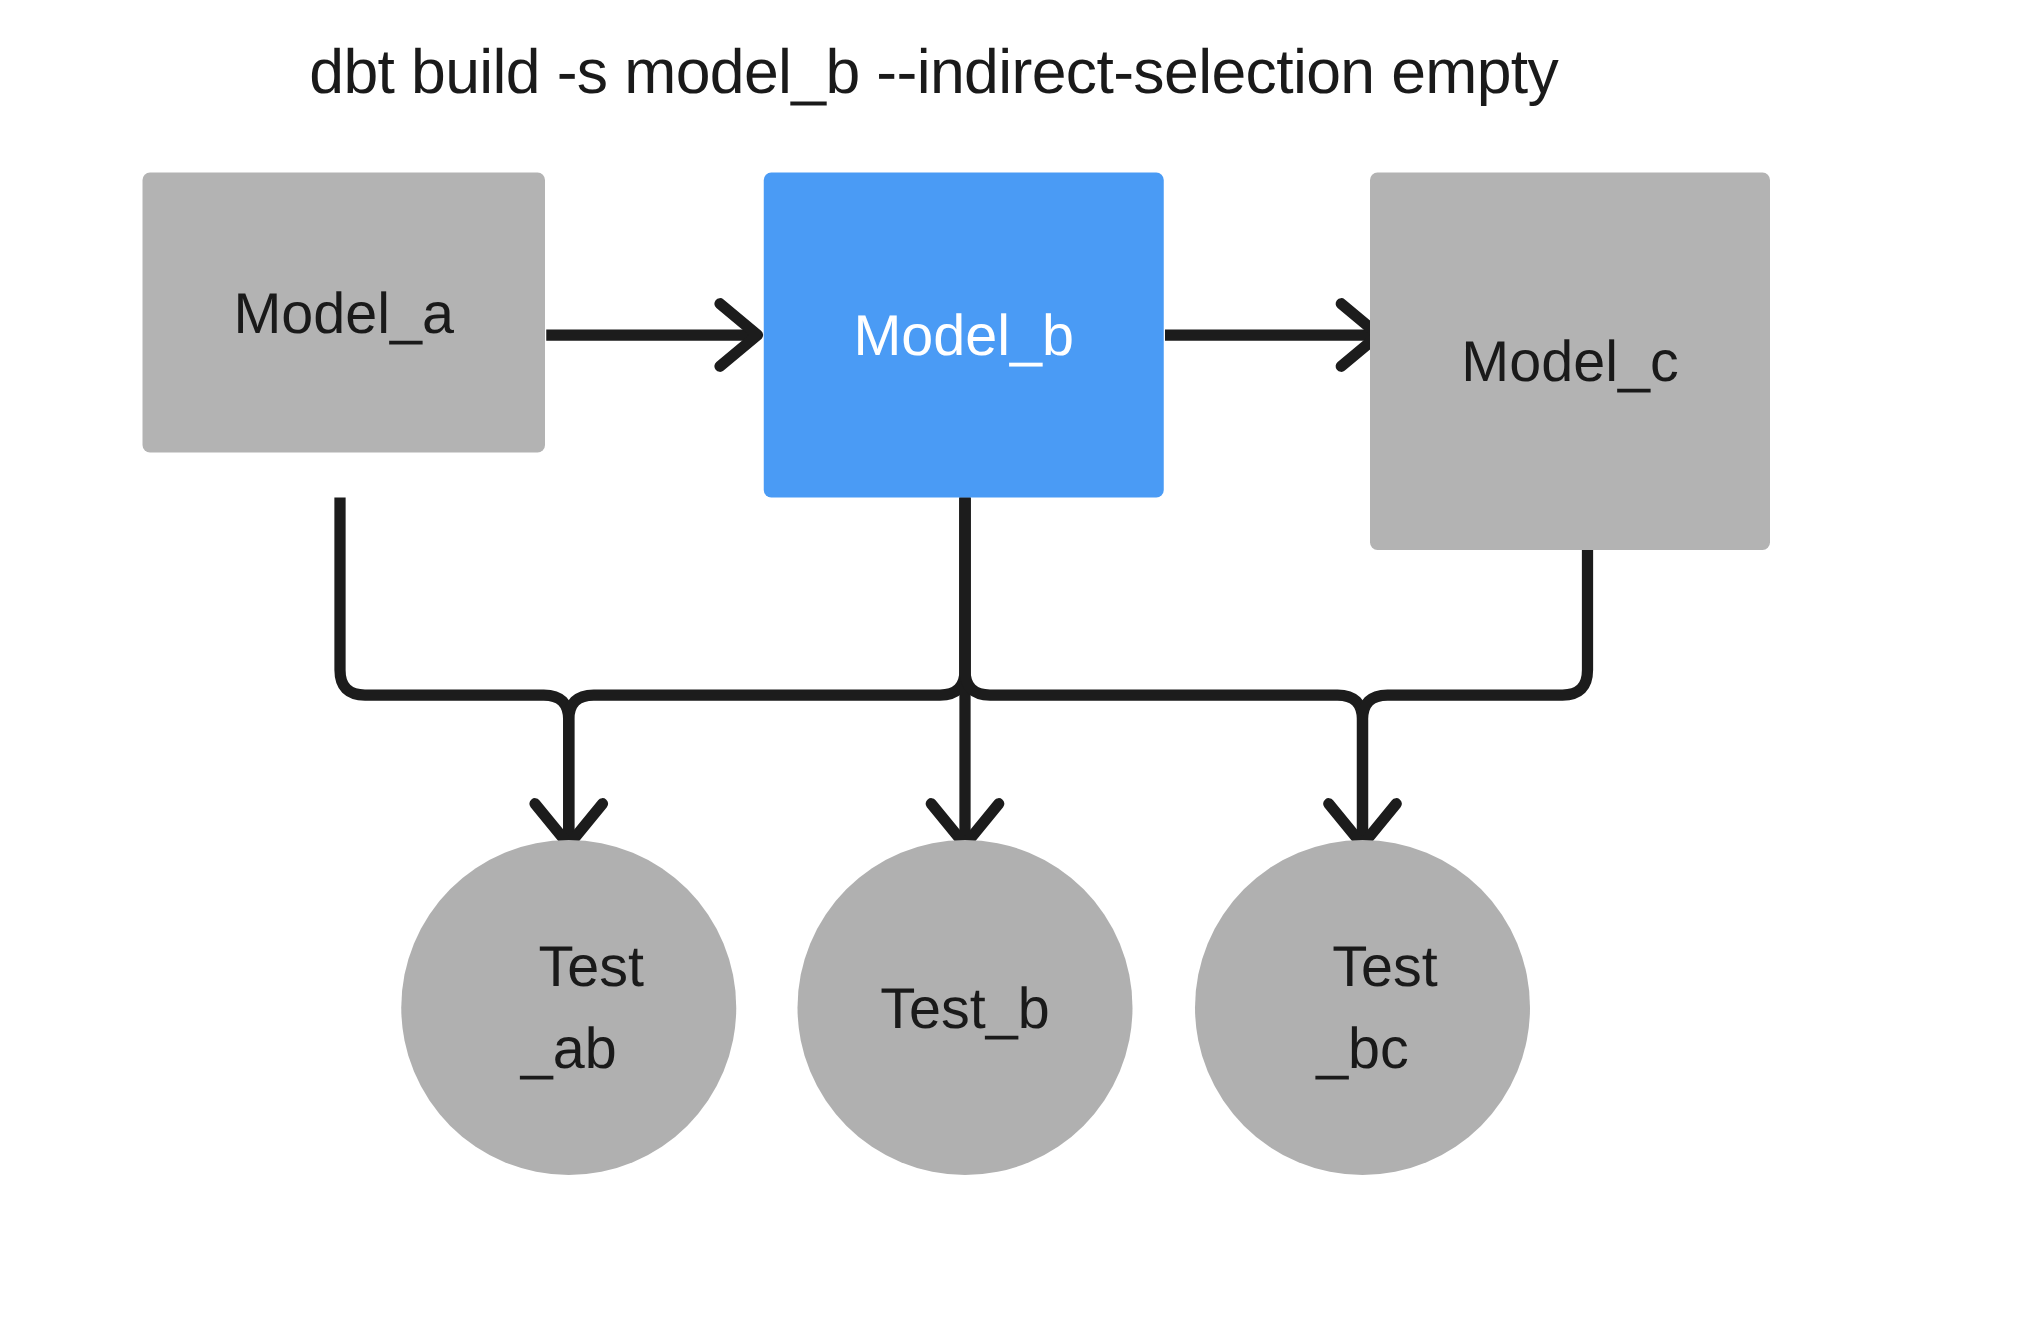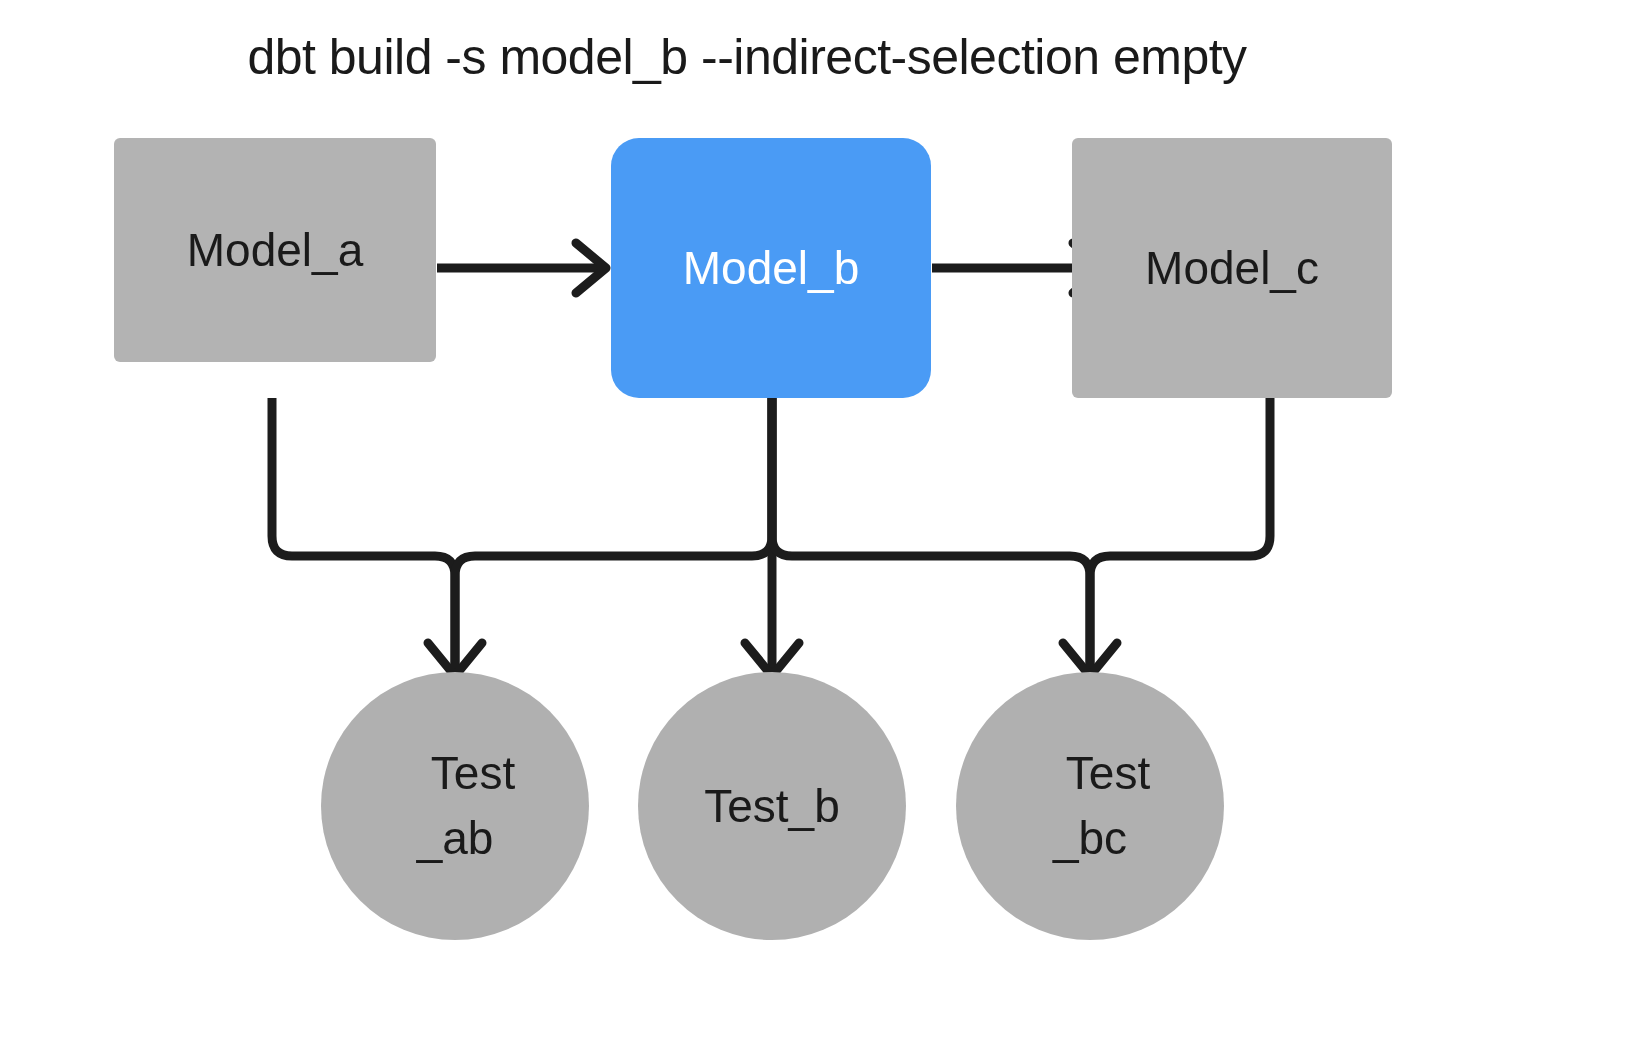--- a/index.html
+++ b/index.html
@@ -112,25 +112,25 @@
         <path d="M 745 643 L 772 676 L 799 643"></path>
         <path d="M 1063 643 L 1090 676 L 1117 643"></path>
       </g>
     </g>
   </svg>
 
   <div class="model-node" style="left:114px; top:138px; width:322px; height:224px; background:#b3b3b3;">
     <span class="label" style="color:#1a1a1a;">Model_a</span>
   </div>
 
-  <div class="model-node" style="left:611px; top:138px; width:320px; height:260px; background:#4a9bf5;border-radius:28px;">
+  <div class="model-node" style="left:611px; top:138px; width:320px; height:260px; background:#4a9bf5;">
     <span class="label" style="color:#ffffff;">Model_b</span>
   </div>
 
-  <div class="model-node" style="left:1072px; top:138px; width:320px; height:260px; background:#b3b3b3;">
+  <div class="model-node" style="left:1096px; top:138px; width:320px; height:302px; background:#b3b3b3;">
     <span class="label" style="color:#1a1a1a;">Model_c</span>
   </div>
 
   <div class="test-node two-line" style="left:321px; top:672px; width:268px; height:268px; background:#b0b0b0;">
     <span class="label-line">Test</span>
     <span class="label-line">_ab</span>
   </div>
 
   <div class="test-node" style="left:638px; top:672px; width:268px; height:268px; background:#b0b0b0;align-items:center;">
     <span class="label-line">Test_b</span>

